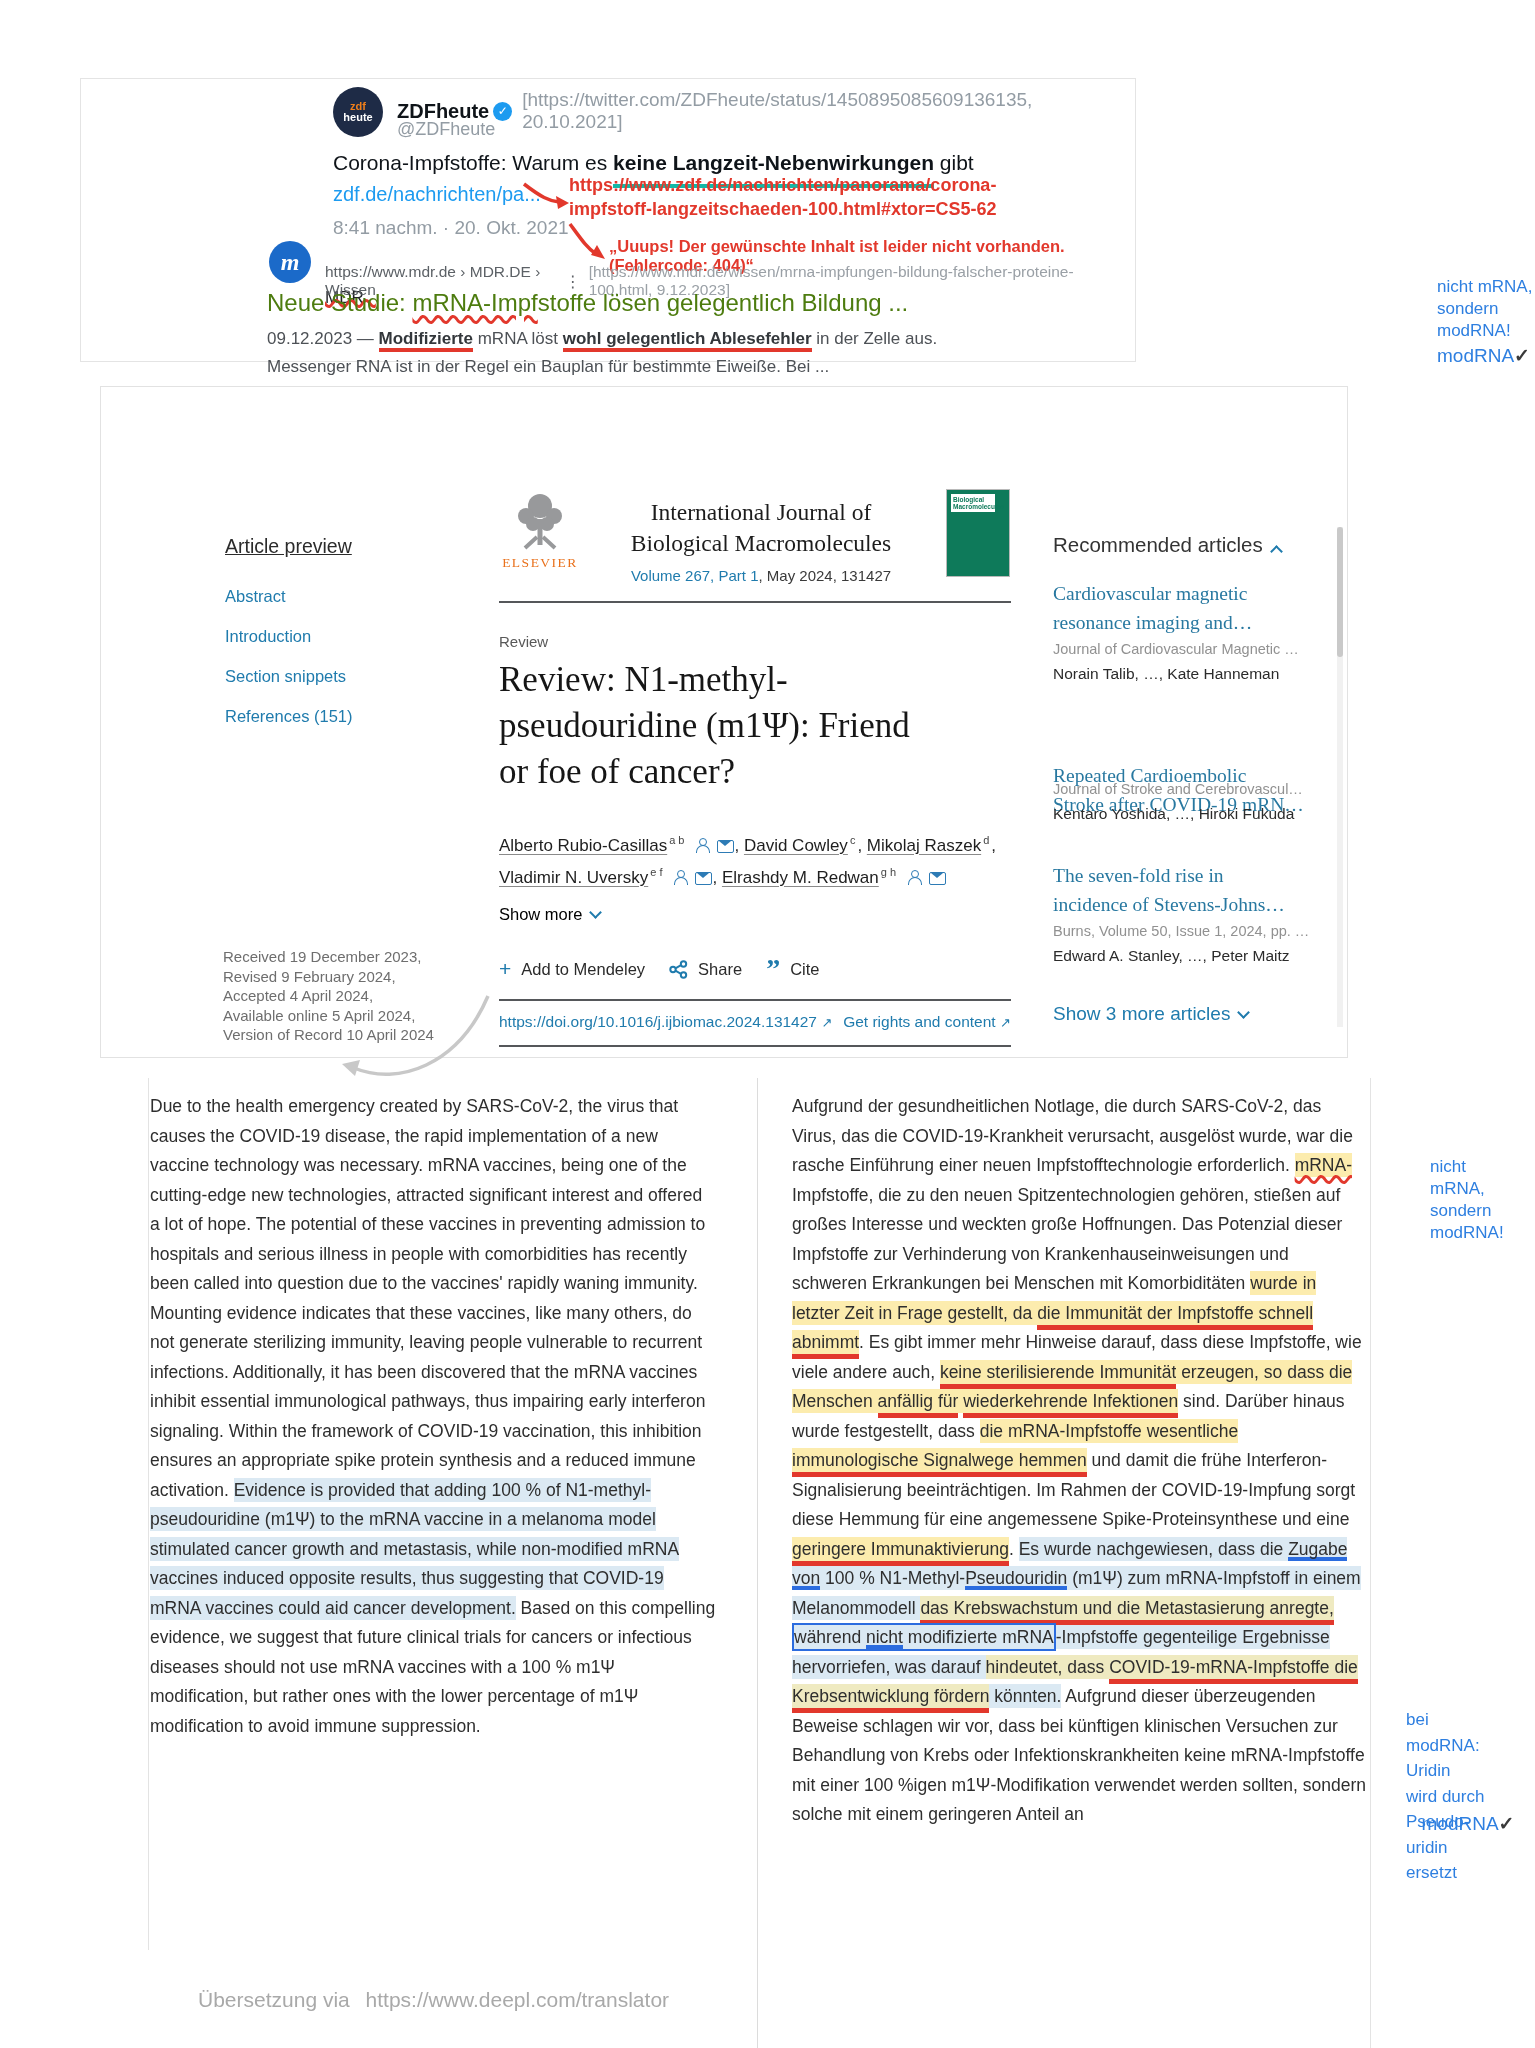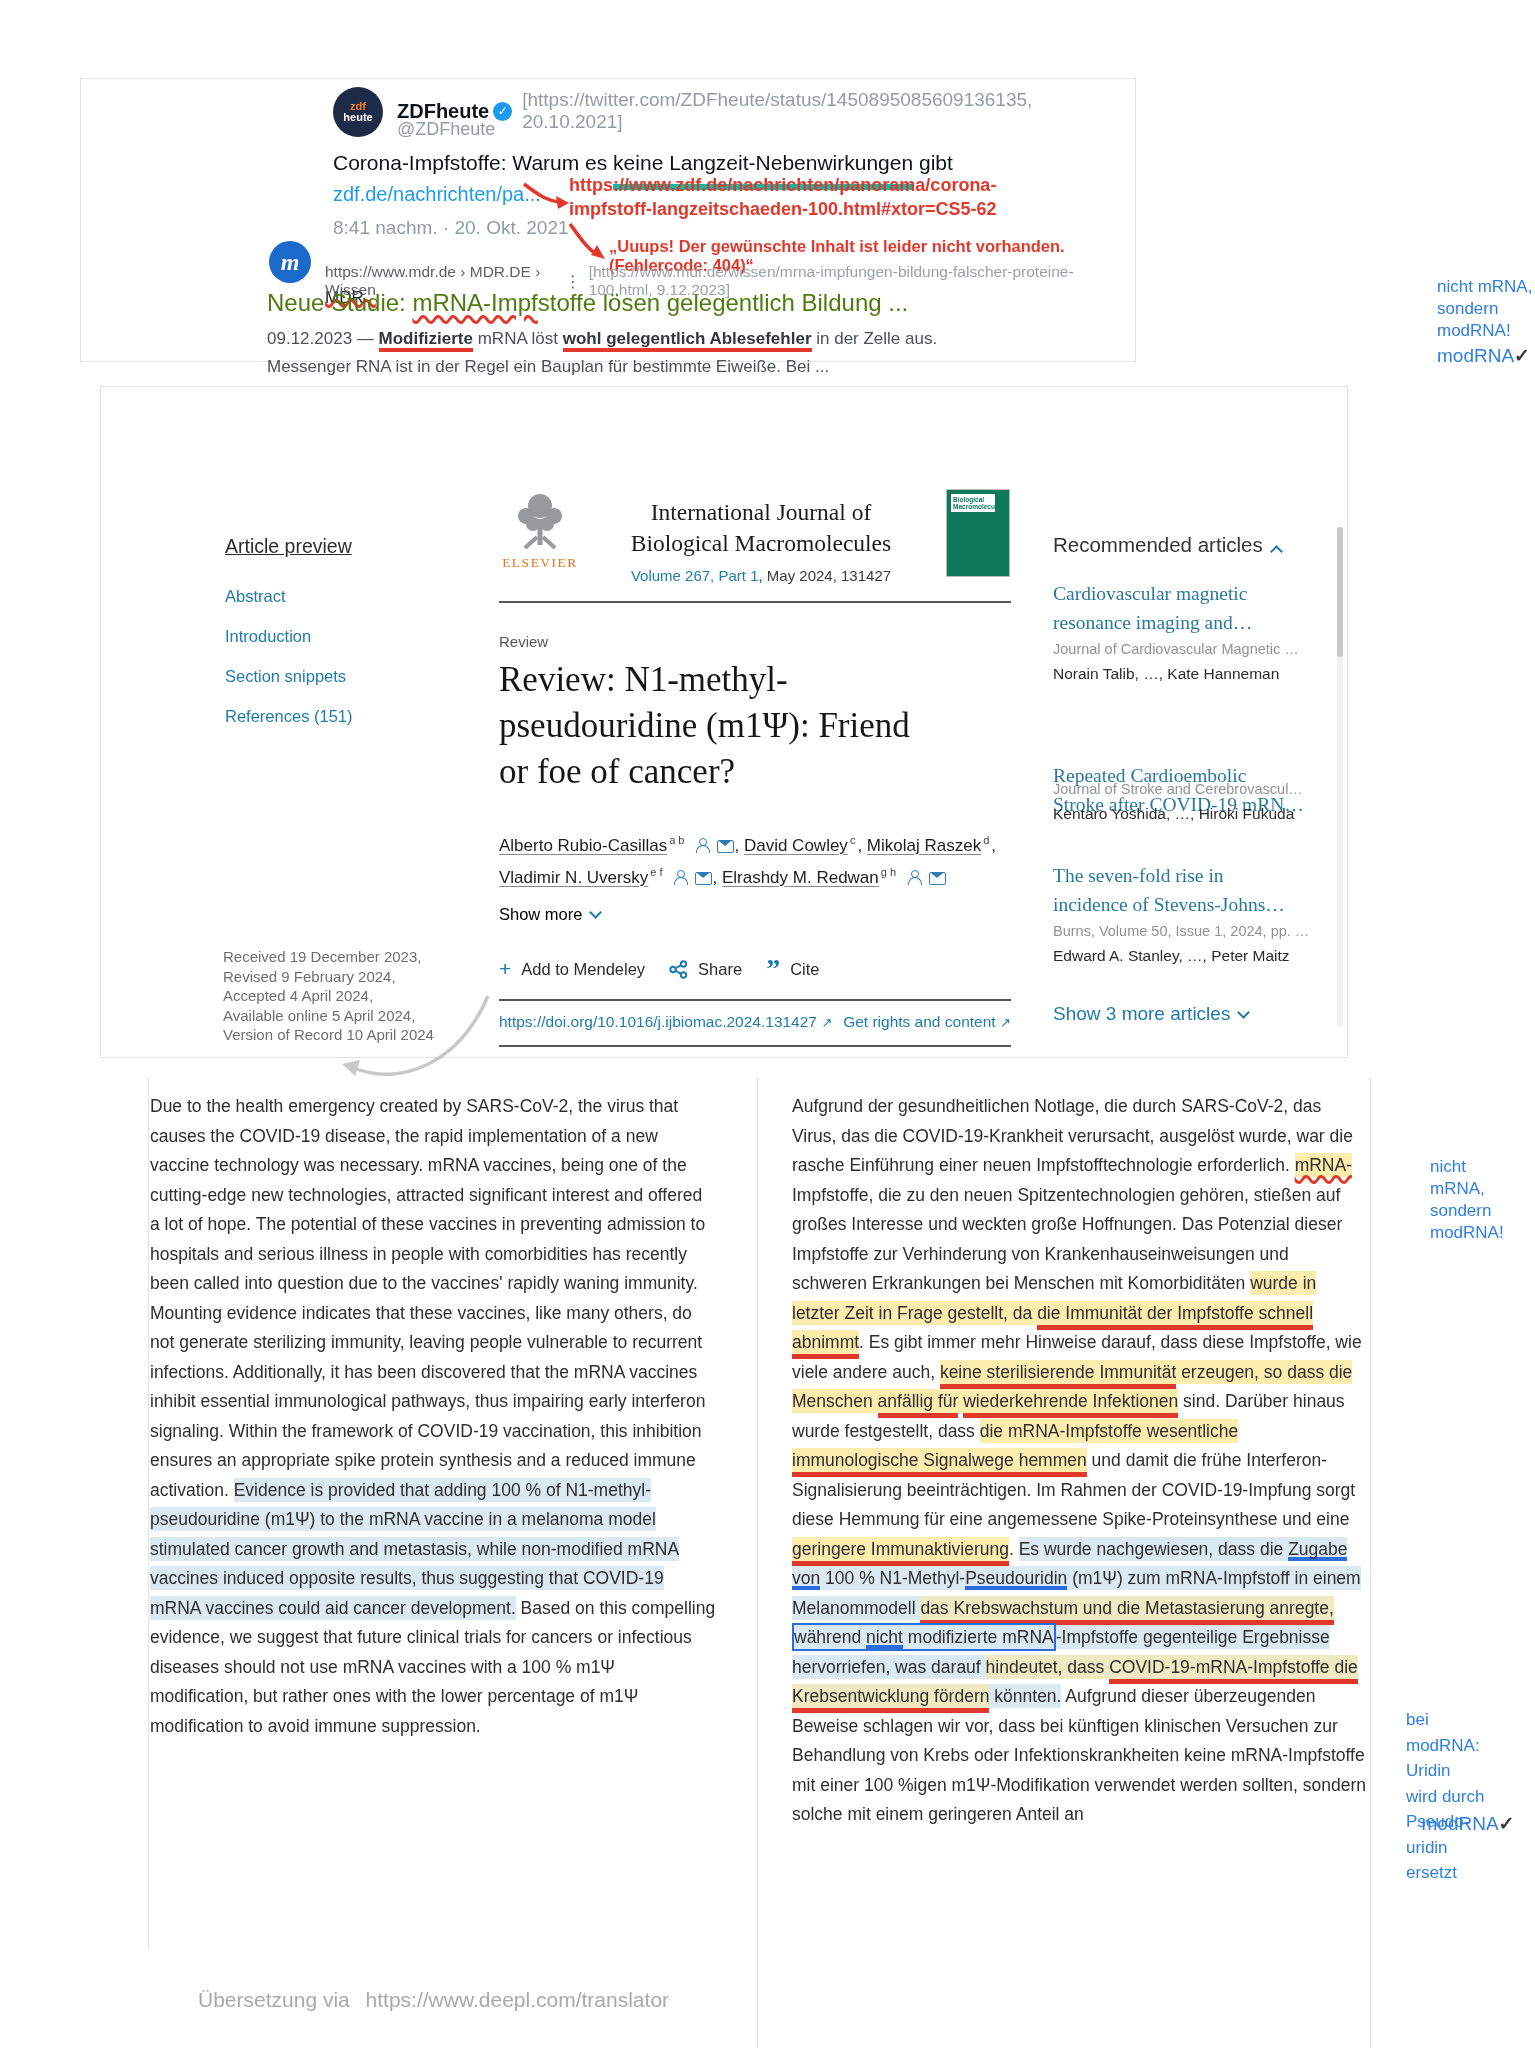--- a/index.html
+++ b/index.html
@@ -13,21 +13,21 @@
   .hb { background:#dbe9f3; box-decoration-break:clone; padding:2px 0; }
   .hg { background:#efeac1; box-decoration-break:clone; padding:2px 0; }
   .ur { border-bottom:5px solid #e2382c; }
   .ur2 { border-bottom:4px solid #e2382c; }
   .uw { text-decoration:underline; text-decoration-style:wavy; text-decoration-color:#e2382c; text-decoration-thickness:3px; text-underline-offset:4px; }
   .ub { background-image:linear-gradient(#2b6cdf,#2b6cdf); background-size:100% 4px; background-position:0 100%; background-repeat:no-repeat; }
   .bbs { border:2.5px solid #2b6cdf; border-right:0; }
   .bbm { border-top:2.5px solid #2b6cdf; border-bottom:2.5px solid #2b6cdf; }
   .bbe { border:2.5px solid #2b6cdf; border-left:0; }
   .b  { font-weight:700; color:#33373b; }
-  .ul-tw { border-bottom:6px solid #14b8a6; padding-bottom:10px; }
+  .ul-tw { border-bottom:4px solid #14b8a6; padding-bottom:10px;font-weight:bold; }
   .lnk { color:#1f7bad; }
 
   
   #top-box { left:80px; top:78px; width:1056px; height:284px; border:1px solid #e4e4e4; background:#fff; }
   .avatar-zdf { border-radius:50%; background:#1e2b46; color:#fff; display:flex; flex-direction:column; align-items:center; justify-content:center; font-size:11px; line-height:11px; font-weight:700; }
   .avatar-zdf .l1 { color:#f07f1a; }
   .tw-name { font-size:20px; font-weight:700; color:#0f1419; }
   .badge { display:inline-flex; width:19px; height:19px; border-radius:50%; background:#1d9bf0; color:#fff; font-size:12px; align-items:center; justify-content:center; margin-left:4px; }
   .tw-gray { color:#939ca4; }
   .tweet-text { font-size:21px; color:#0f1419; }

